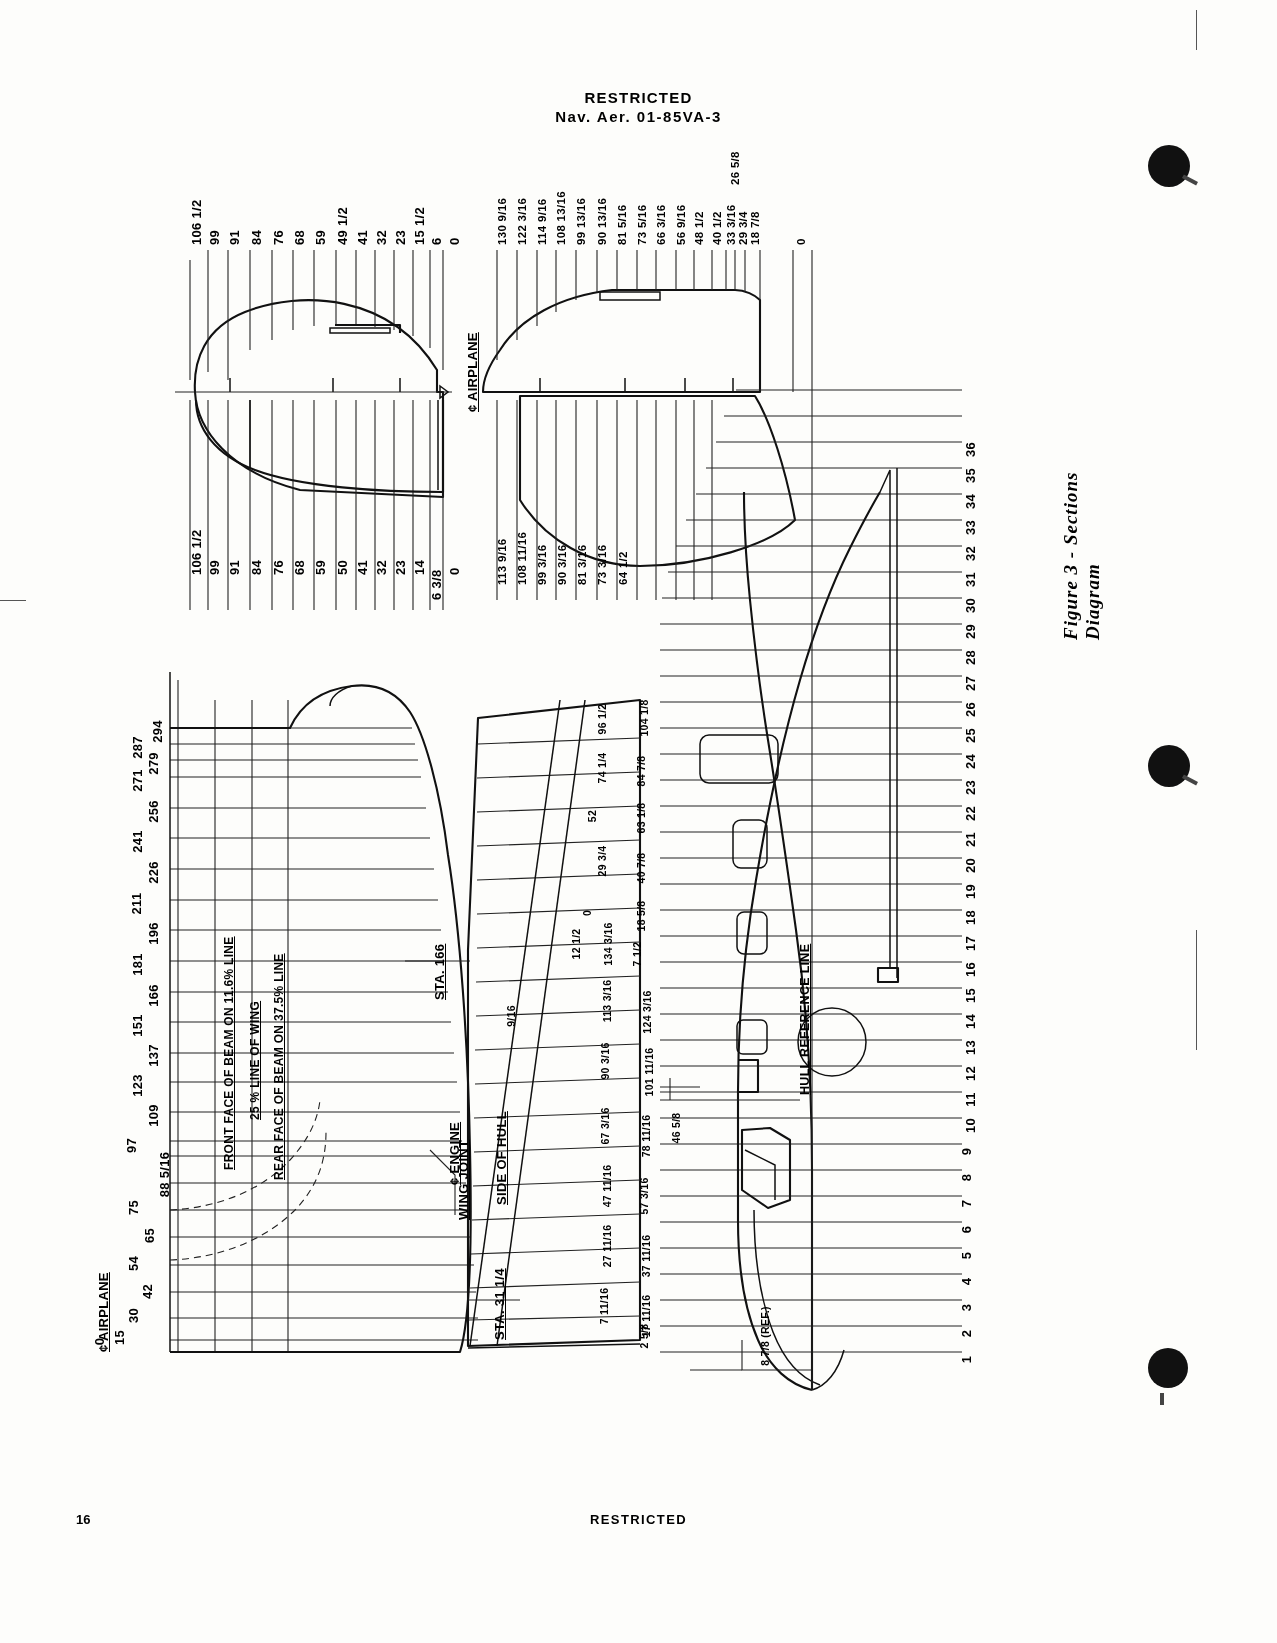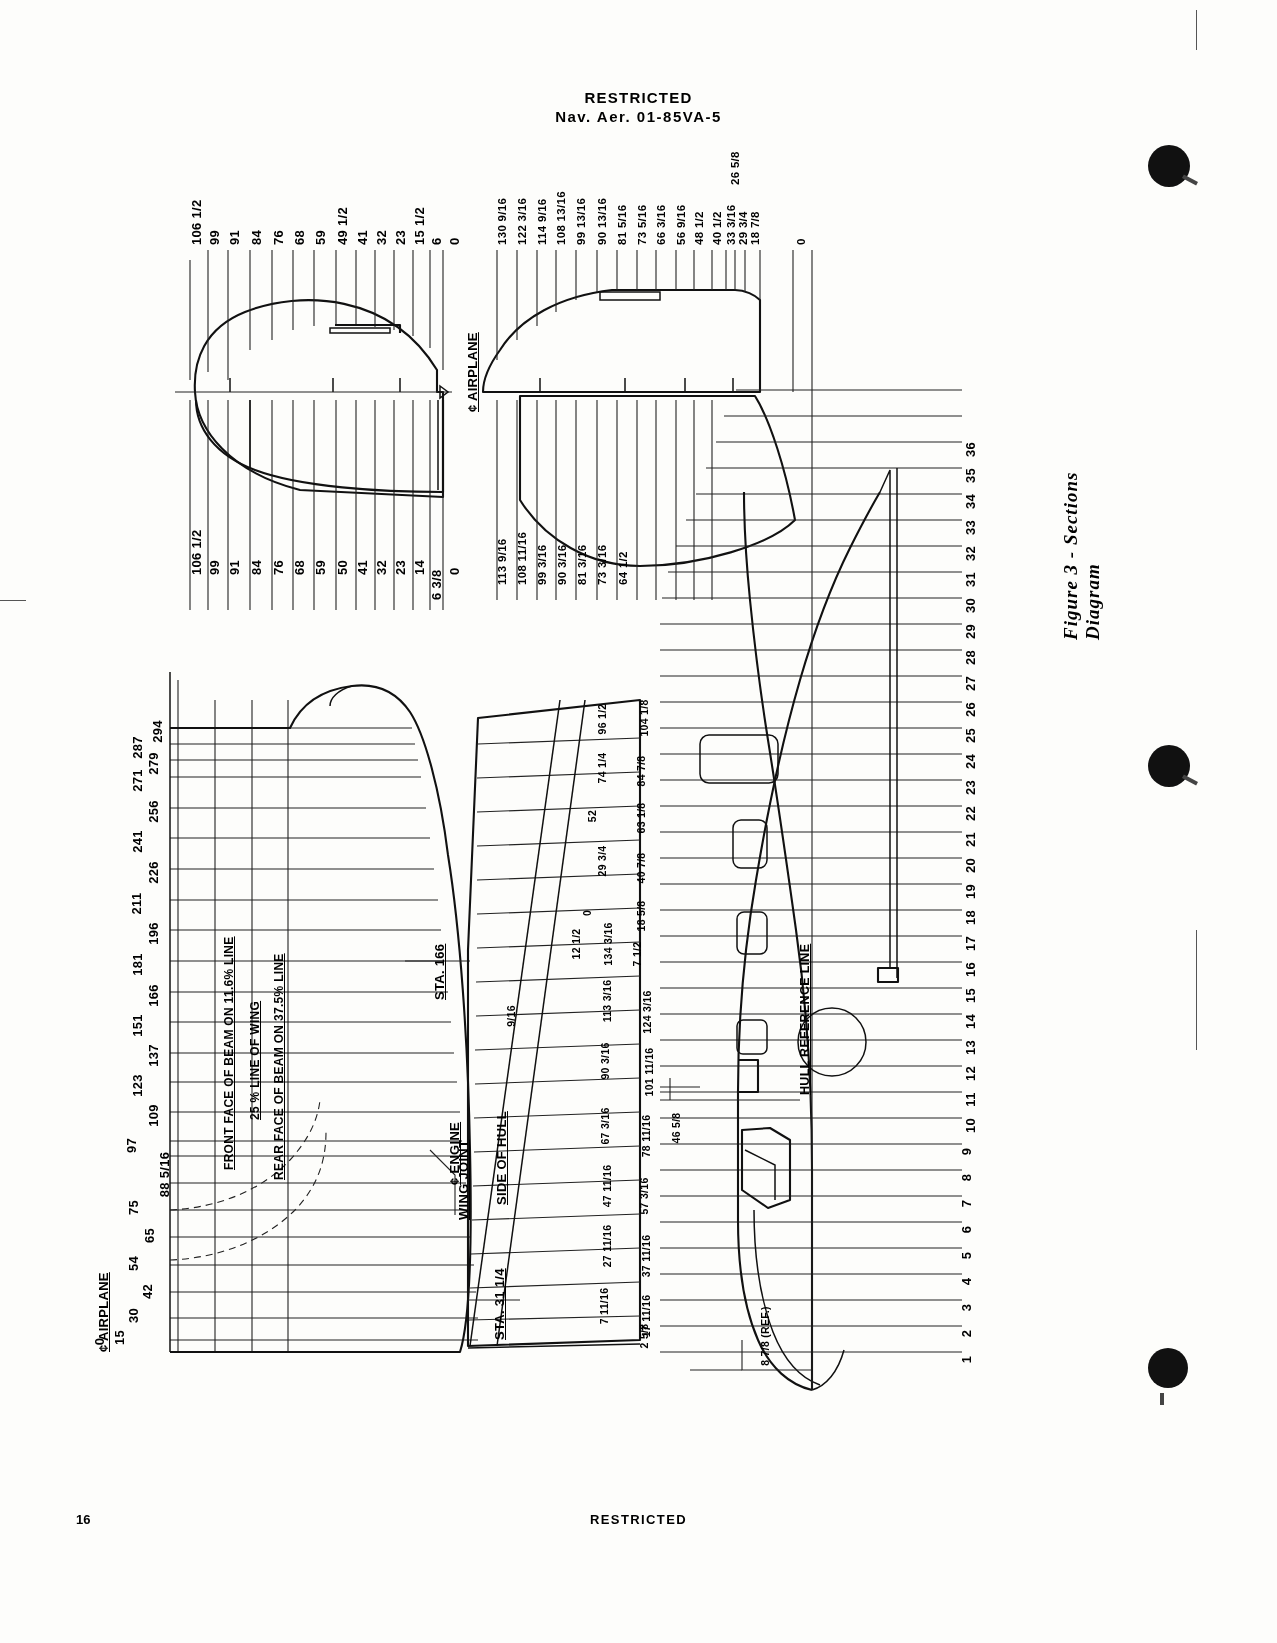--- a/index.html
+++ b/index.html
@@ -45,21 +45,21 @@
   .sl{fill:none;stroke:#222;stroke-width:1.1;}
   .dsh{fill:none;stroke:#222;stroke-width:1.1;stroke-dasharray:7 5;}
 </style>
 </head>
 <body>
 
 <div class="page">
 
   <div id="hdr">
     <div>RESTRICTED</div>
-    <div class="l2">Nav. Aer. 01-85VA-5</div>
+    <div class="l2">Nav. Aer. 01-85VA-3</div>
   </div>
 
   <div id="footer">RESTRICTED</div>
   <div id="pageno">16</div>
   <div id="caption">Figure 3 - Sections Diagram</div>
 
   <div class="blob" style="left:1148px;top:145px;width:42px;height:42px;"></div>
   <div class="tick" style="left:1182px;top:178px;width:16px;height:4px;transform:rotate(28deg);"></div>
   <div class="blob" style="left:1148px;top:745px;width:42px;height:42px;"></div>
   <div class="tick" style="left:1182px;top:778px;width:16px;height:4px;transform:rotate(28deg);"></div>

